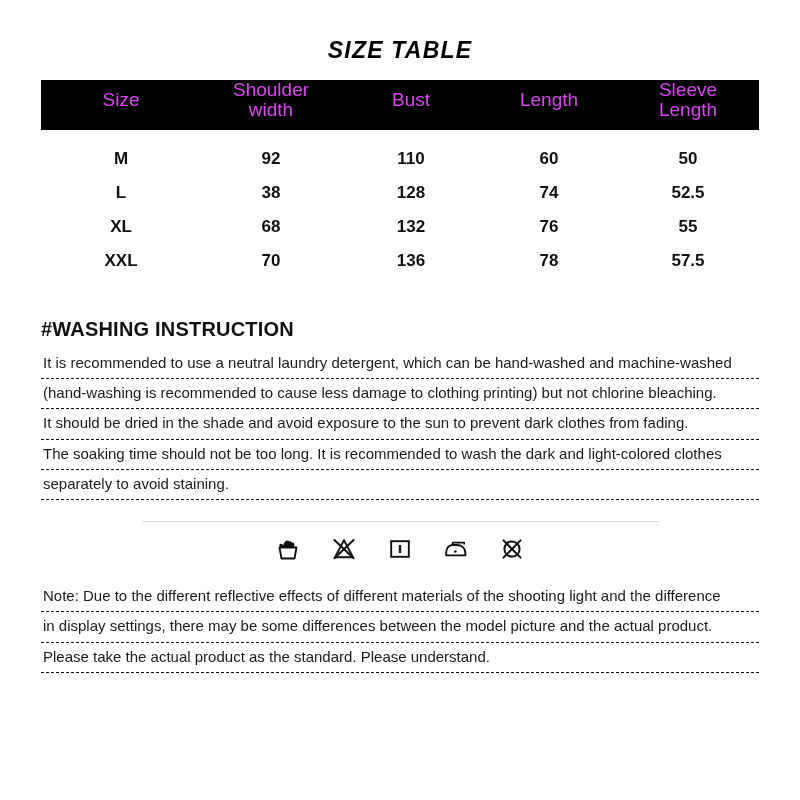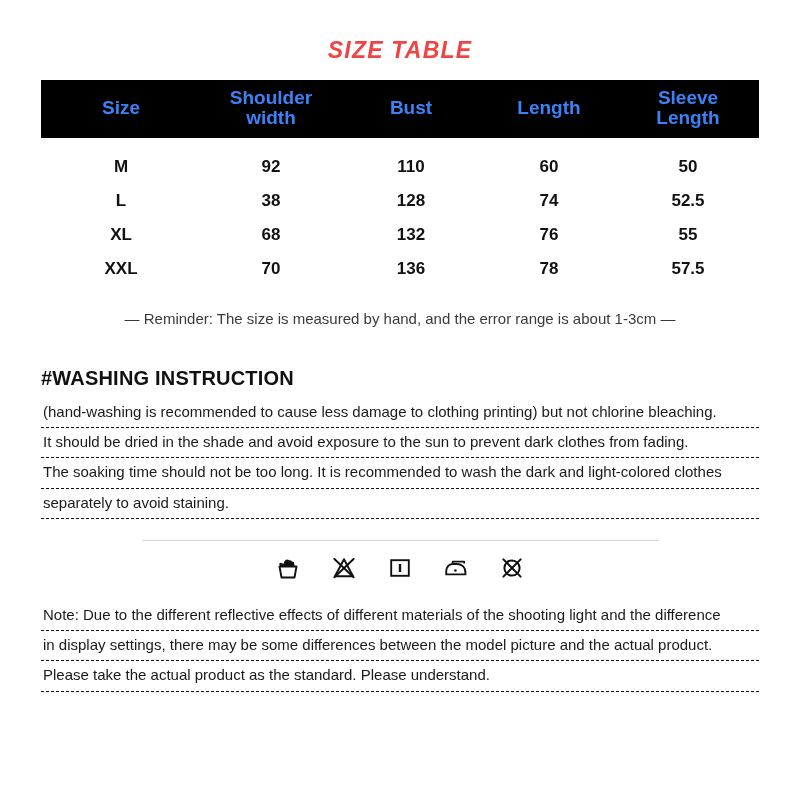--- a/index.html
+++ b/index.html
@@ -21,43 +21,43 @@
     box-sizing: border-box;
   }
 
   
   .title {
     text-align: center;
     font-style: italic;
     font-weight: bold;
     font-size: 23px;
     letter-spacing: 1.2px;
-    color: #ef4444;
+    color: #000000;
     padding-top: 37px;
     margin: 0;
   }
 
   
   .table-wrap {
     margin: 16px 41px 0 41px;
   }
   table.size-table {
     width: 718px;
     border-collapse: collapse;
     table-layout: fixed;
   }
   table.size-table thead tr {
     background: #000000;
   }
   table.size-table thead th {
-    color: #3b82f6;
-    font-weight: bold;
+    color: #d946ef;
+    font-weight: normal;
     font-size: 19px;
     line-height: 1.05;
-    padding: 8px 0 10px 0;
+    padding: 0 0 10px 0;
     text-align: center;
     vertical-align: middle;
     height: 43px;
     box-sizing: border-box;
   }
   table.size-table thead th .two-line {
     display: block;
   }
   table.size-table tbody td {
     text-align: center;
@@ -200,25 +200,25 @@
           <td>XXL</td>
           <td>70</td>
           <td>136</td>
           <td>78</td>
           <td>57.5</td>
         </tr>
       </tbody>
     </table>
   </div>
 
-  <p class="reminder">— Reminder: The size is measured by hand, and the error range is about 1-3cm —</p>
 
   <div class="section-heading">#WASHING INSTRUCTION</div>
 
   <div class="dashed-list">
+    <div class="dashed-line">It is recommended to use a neutral laundry detergent, which can be hand-washed and machine-washed</div>
     <div class="dashed-line">(hand-washing is recommended to cause less damage to clothing printing) but not chlorine bleaching.</div>
     <div class="dashed-line">It should be dried in the shade and avoid exposure to the sun to prevent dark clothes from fading.</div>
     <div class="dashed-line">The soaking time should not be too long. It is recommended to wash the dark and light-colored clothes</div>
     <div class="dashed-line">separately to avoid staining.</div>
   </div>
 
   <div class="divider-rule"></div>
 
   <div class="symbols-row">
 

